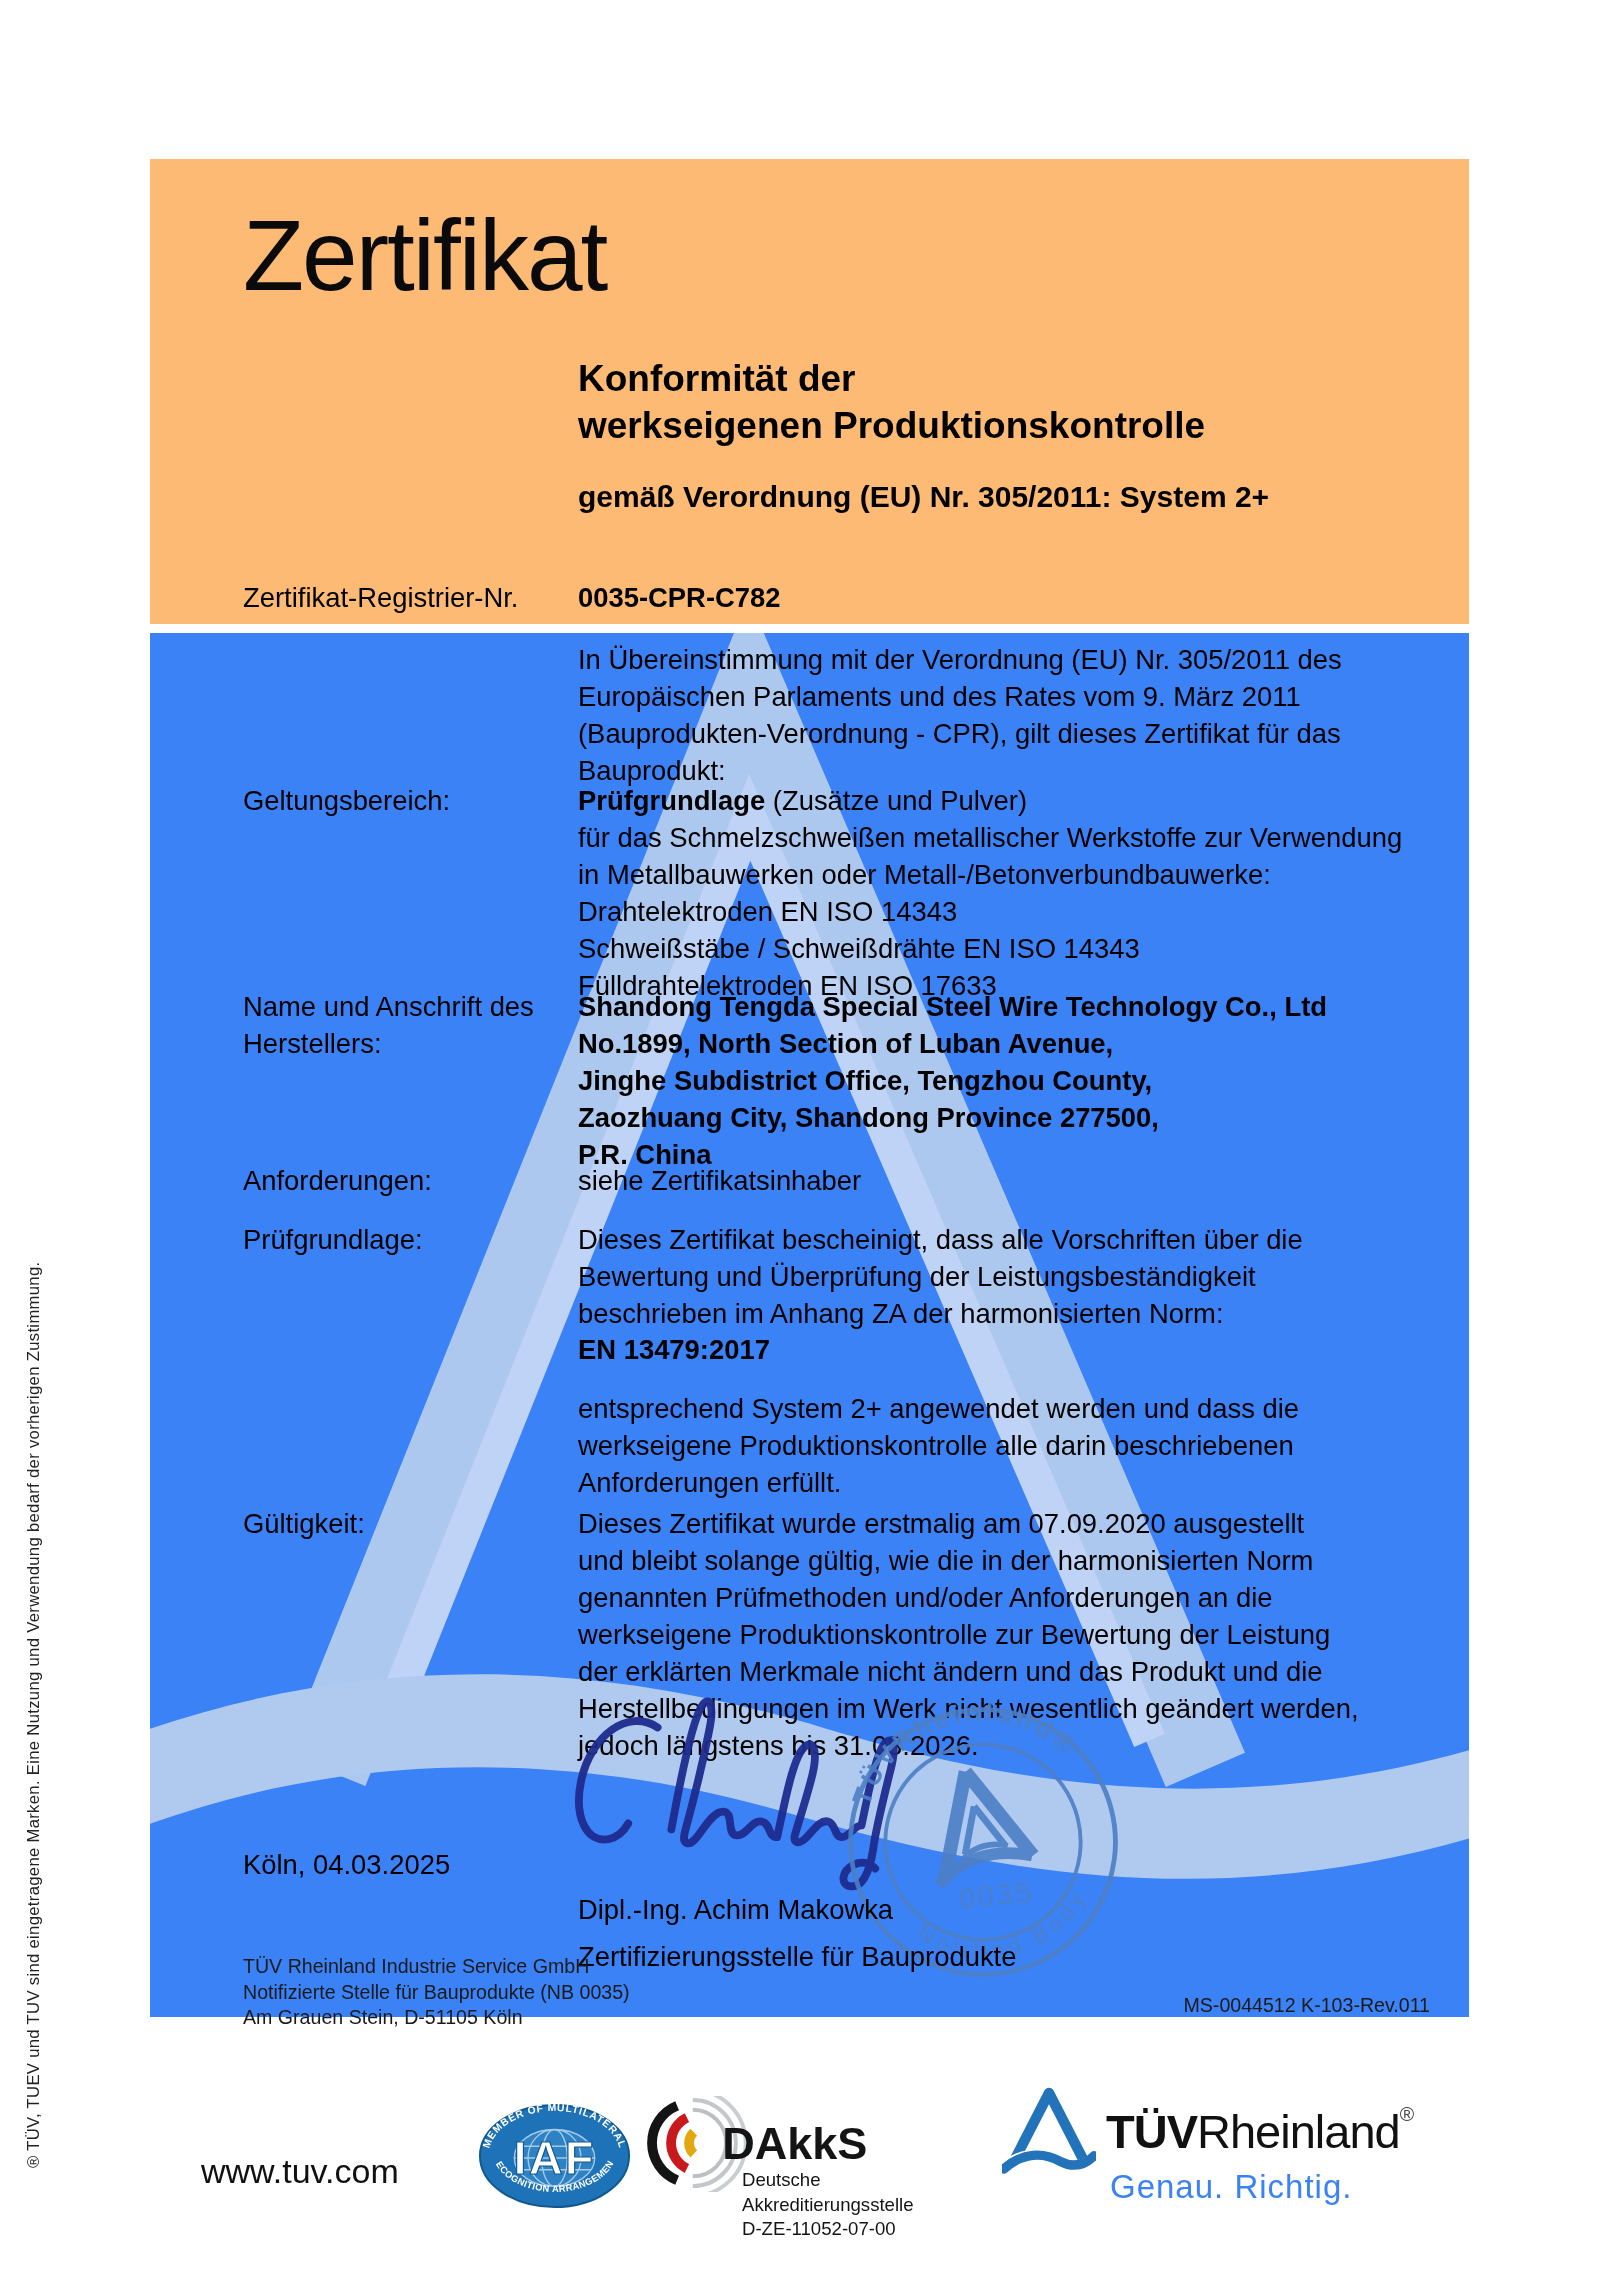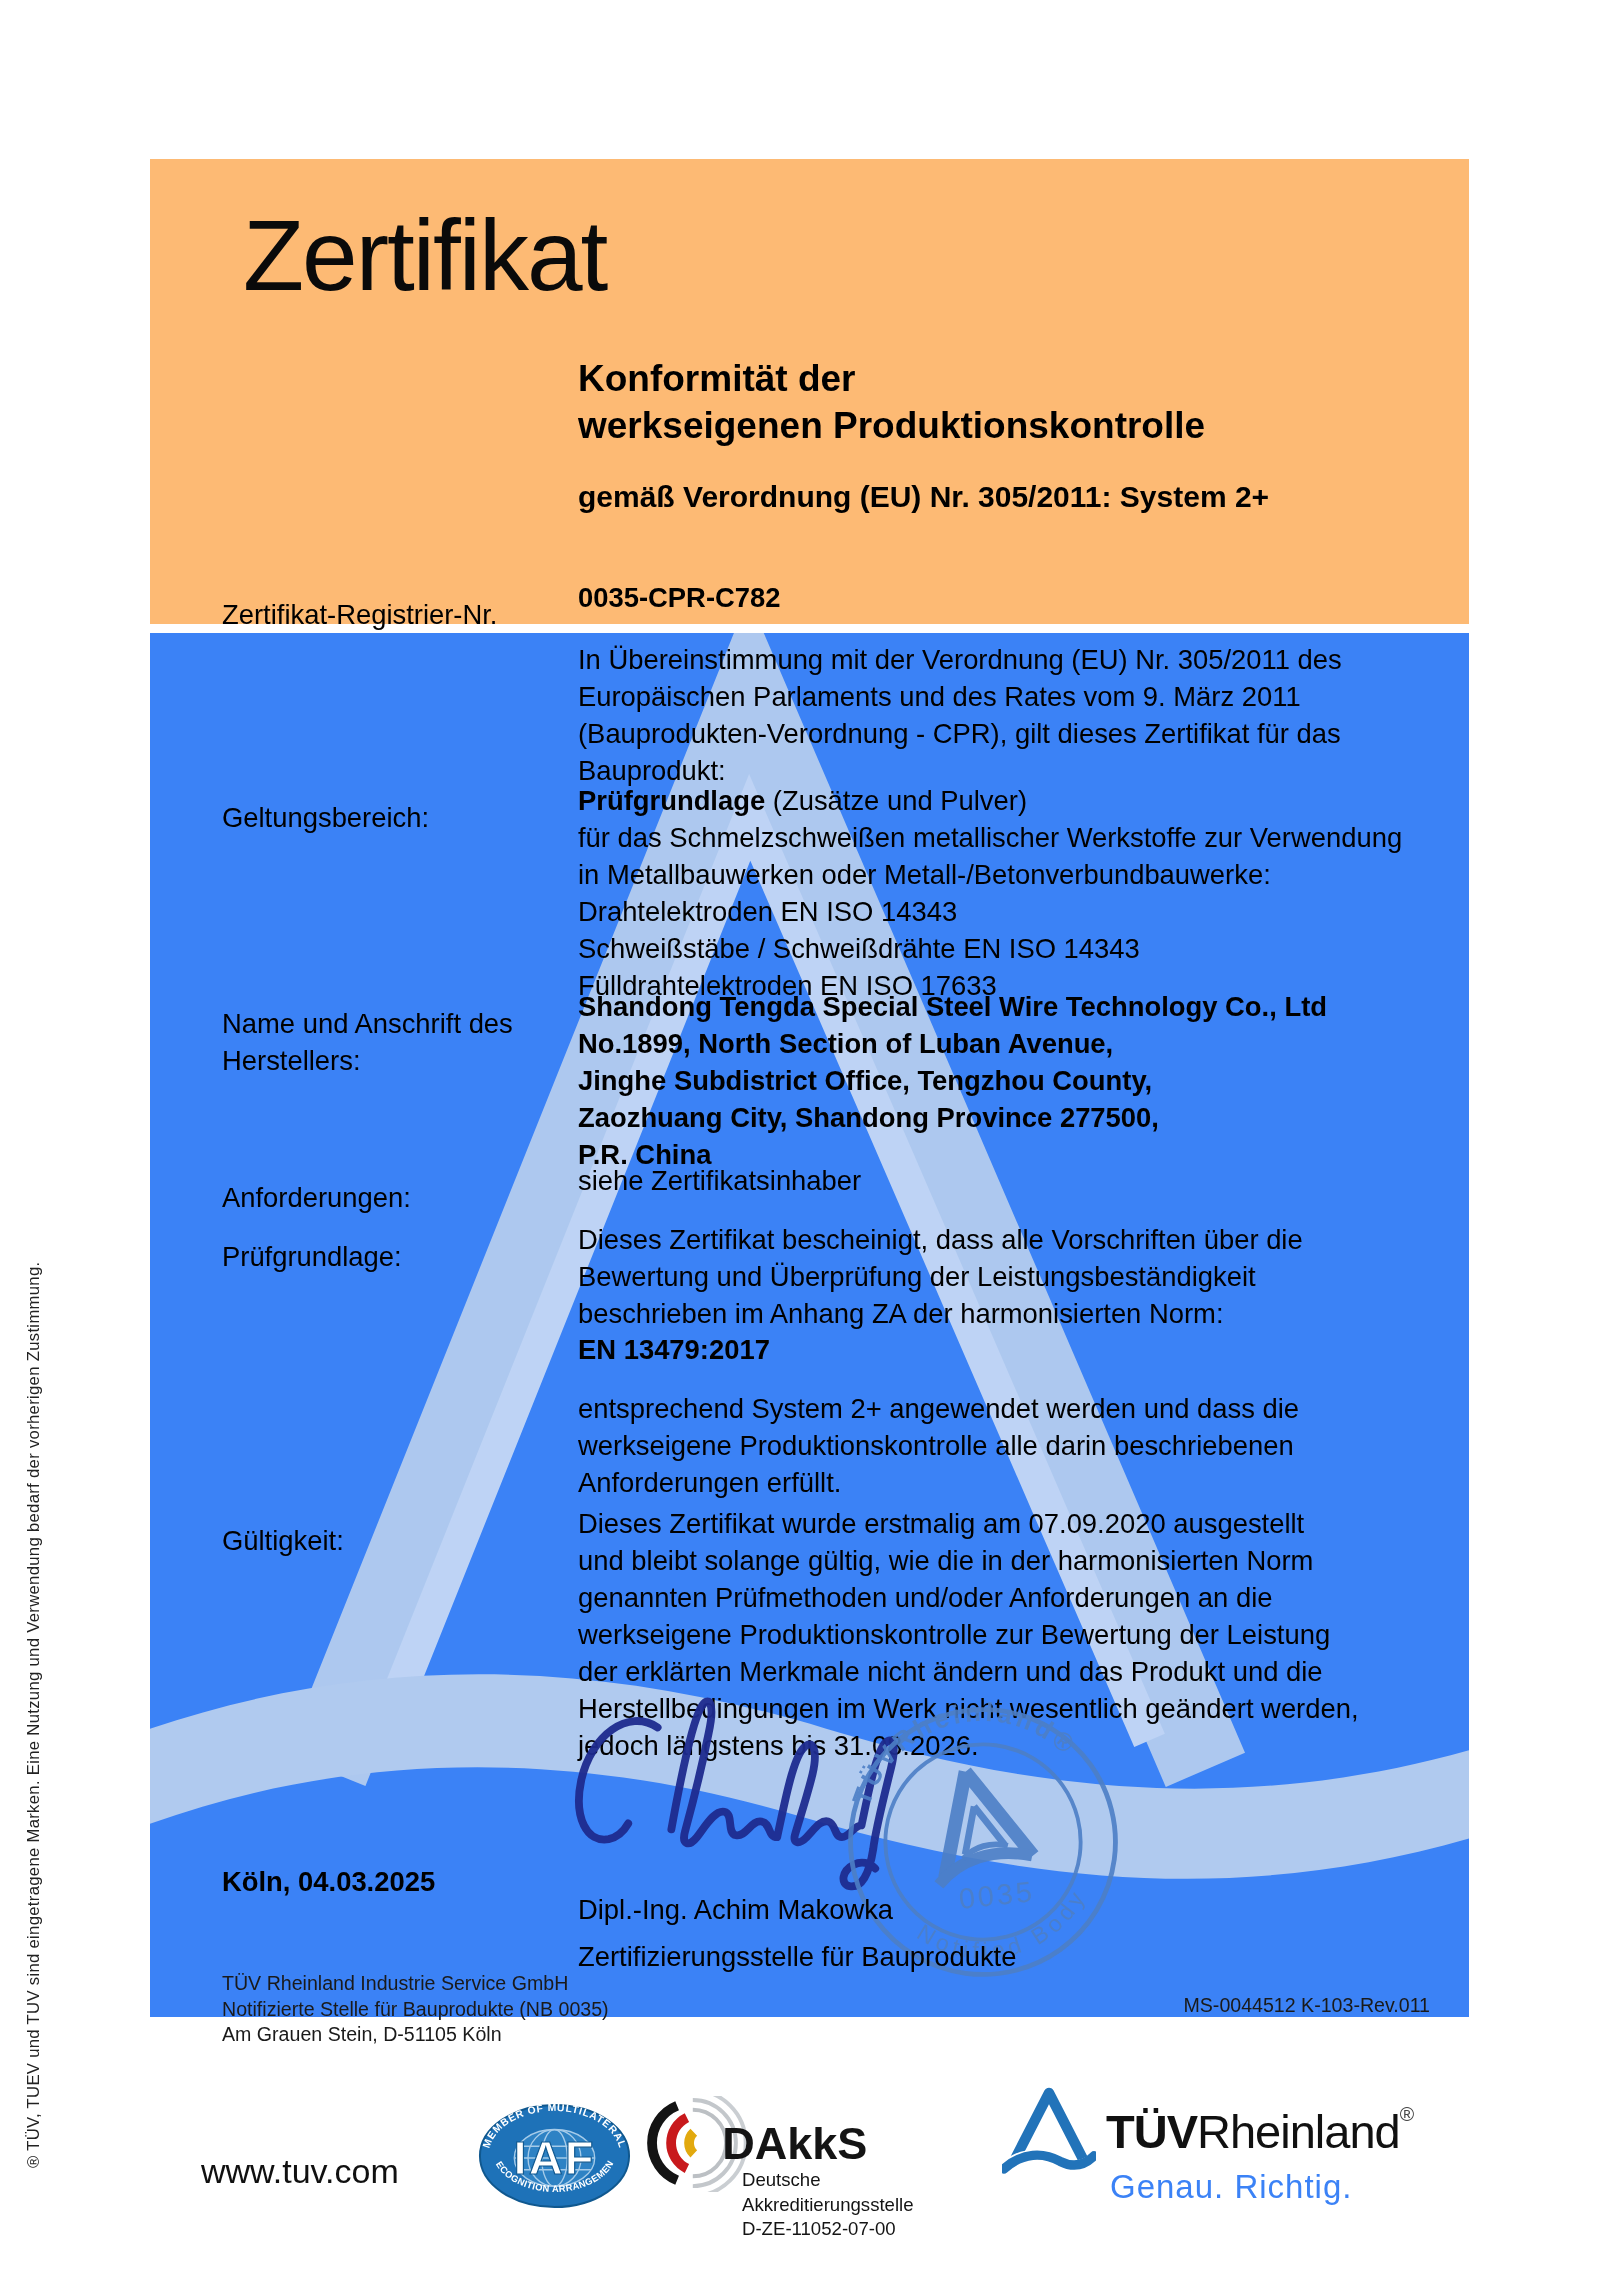--- a/index.html
+++ b/index.html
@@ -8,21 +8,21 @@
   .abs{position:absolute;}
   .panel-band{position:absolute;left:150px;width:1319px;}
   #header-band{top:159px;height:465px;background:#fdba74;}
   #body-band{top:633px;height:1384px;background:#3b82f6;}
   .doc-title{font-size:100px;letter-spacing:-2px;color:#0a0a0a;white-space:nowrap;}
   .heading{font-size:37px;line-height:47px;font-weight:bold;white-space:nowrap;}
   .regulation{font-size:30px;font-weight:bold;white-space:nowrap;}
   .txt{font-size:27.4px;line-height:37px;white-space:nowrap;}
   .para{font-size:27.4px;line-height:37px;}
   .bold{font-weight:bold;}
-  .label-col{left:72px;margin-top:17px;}
+  .label-col{left:93px;}
   .value-col{left:428px;}
   .small-print{font-size:19.6px;line-height:25.5px;color:#1a1a1a;}
   .side-note{font-size:16.7px;letter-spacing:0.3px;color:#222;white-space:nowrap;
              transform:rotate(-90deg);transform-origin:0 0;}
   .website{font-size:34px;color:#101010;}
   .brand-line{font-size:47px;letter-spacing:-1px;color:#111;white-space:nowrap;}
   .brand-line .reg{font-size:19.6px;vertical-align:27.4px;color:#444;}
   .slogan{font-size:33px;color:#3b82f6;letter-spacing:1px;white-space:nowrap;}
   .dakks-sub{font-size:18.6px;line-height:24.5px;color:#141414;}
   svg text{font-family:"Liberation Sans",sans-serif;}
@@ -105,21 +105,21 @@
           <textPath href="#stampBot" startOffset="50%" text-anchor="middle">Notified Body</textPath>
         </text>
         <path d="M150 75 L197 176 M150 75 L103 176" stroke-width="14"></path>
         <path d="M 95 182 C 122 162 158 158 196 176" stroke-width="12"></path>
         <path d="M150 112 L171 158 M150 112 L129 158" stroke-width="7"></path>
         <path d="M 126 162 C 140 152 158 152 174 160" stroke-width="6"></path>
         <text x="150" y="217" font-size="30" fill="#4d7fc6" stroke="none" text-anchor="middle" letter-spacing="3" transform="rotate(8 150 210)">0035</text>
       </g>
     </svg>
 
-    <div class="abs txt label-col" style="top:1213px;font-weight:bold;">Köln, 04.03.2025</div>
+    <div class="abs txt label-col" style="top:1213px;">Köln, 04.03.2025</div>
     <div class="abs txt value-col" style="top:1258px;">Dipl.-Ing. Achim Makowka</div>
     <div class="abs txt value-col" style="top:1305px;">Zertifizierungsstelle für Bauprodukte</div>
 
     <div class="abs small-print label-col" style="top:1321px;">TÜV Rheinland Industrie Service GmbH<br>Notifizierte Stelle für Bauprodukte (NB 0035)<br>Am Grauen Stein, D-51105 Köln</div>
     <div class="abs small-print" style="right:39px;top:1360px;">MS-0044512 K-103-Rev.011</div>
   </div>
 
   <div class="abs website" style="left:201px;top:2152px;">www.tuv.com</div>
 
   <svg class="abs" style="left:477px;top:2103px;" width="155" height="106" viewBox="0 0 158 108">

